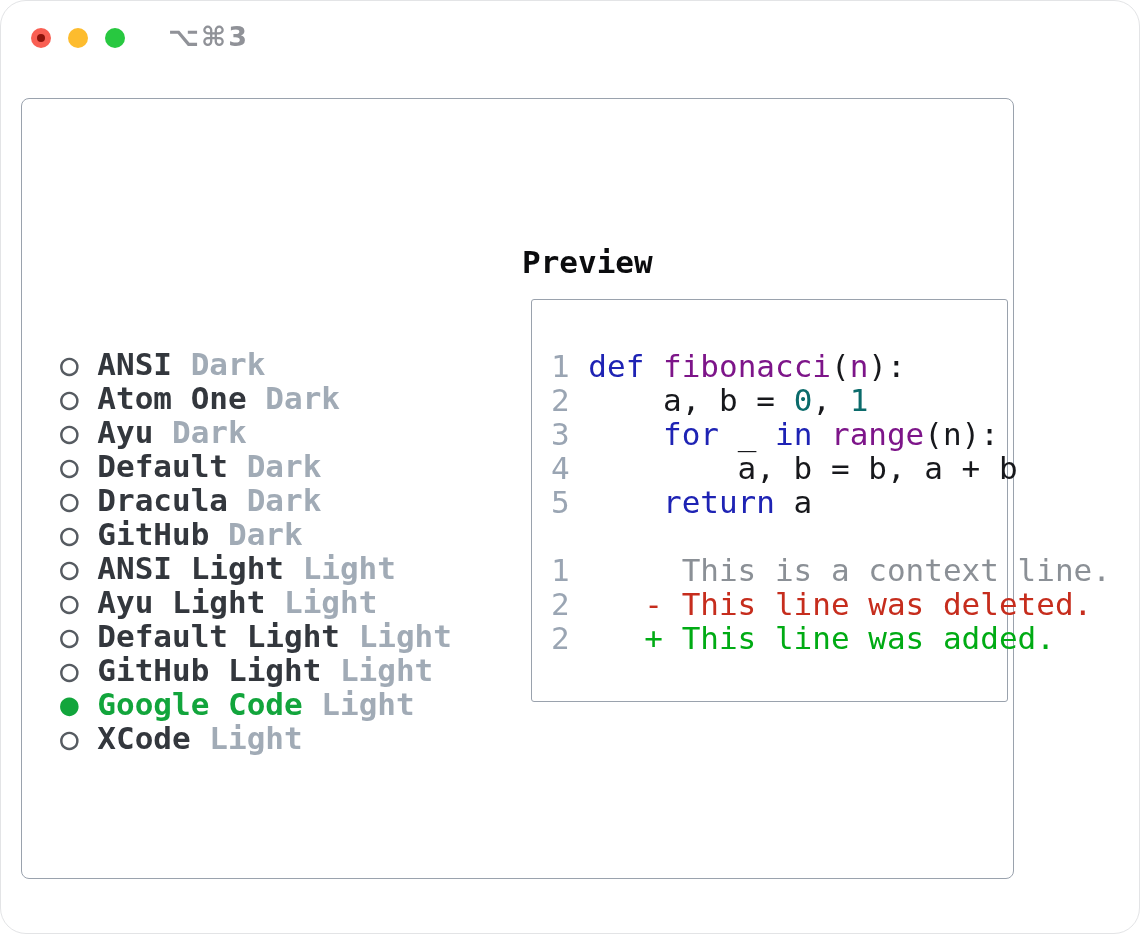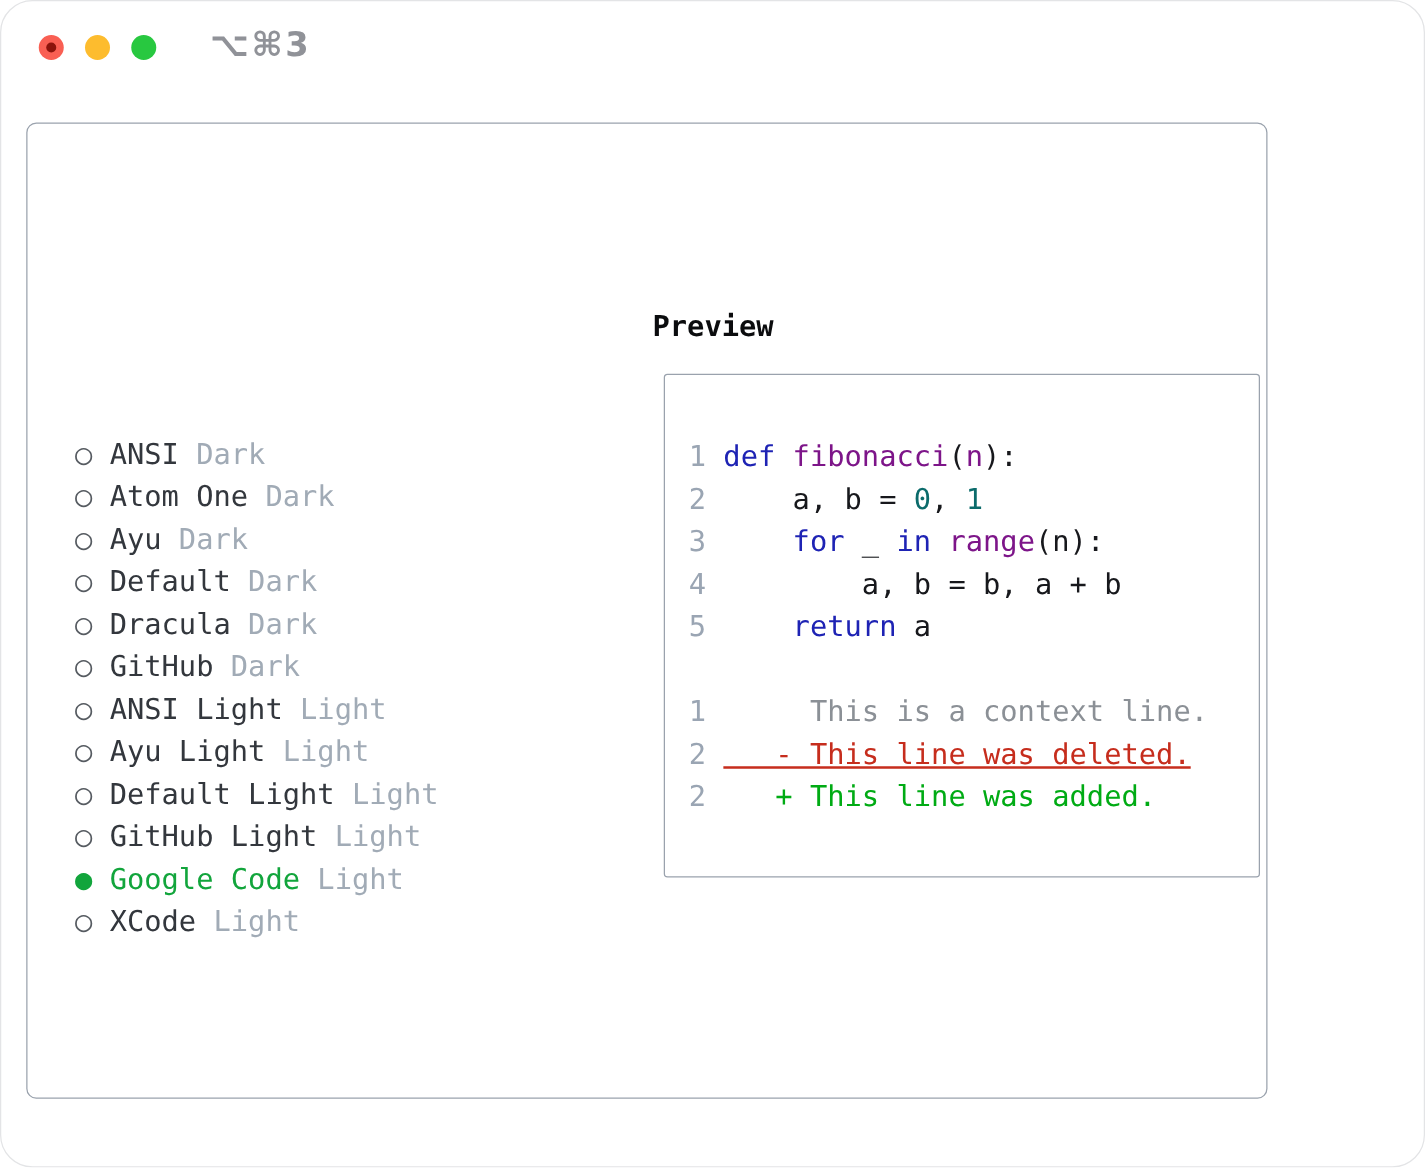--- a/index.html
+++ b/index.html
@@ -25,44 +25,44 @@
   .titlebar-title{
     position:absolute;left:167px;top:20px;
     font-family:"DejaVu Sans",sans-serif;font-size:27px;font-weight:700;
     color:#909298;letter-spacing:2px;
   }
   
   .panel{
     position:absolute;left:20px;top:97px;width:993px;height:781px;
     border:1.5px solid #9aa2ad;border-radius:8px;box-sizing:border-box;
   }
-  .mono{font-family:"DejaVu Sans Mono",monospace;font-size:23px;line-height:34px;white-space:pre;}
+  .mono{font-family:"DejaVu Sans Mono",monospace;font-size:31px;line-height:34px;white-space:pre;}
   
   .left-pane{position:absolute;left:38px;top:146px;}
-  .row{height:34px;}
+  .row{height:34px;font-weight:bold;}
   .pfx{color:#565b61;}
   .nm{color:#33373d;}
   .vr{color:#a1abb6;}
   .row.sel .pfx,.row.sel .nm{color:#12a53c;}
   .row.hdr,.row.hdr .pfx{font-weight:bold;color:#0b0c0e;}
   
   .preview-title{position:absolute;left:500px;top:146px;font-weight:bold;color:#0b0c0e;}
   .preview-box{
     position:absolute;left:509px;top:200px;width:477px;height:403px;
     border:1.5px solid #9aa2ad;border-radius:3px;box-sizing:border-box;
   }
   .code{position:absolute;left:19px;top:49px;}
   .cl{height:34px;}
   .ln{display:inline-block;width:2ch;color:#9aa5b3;}
   .tok-kwd{color:#1e23b4;margin-top:26px;}
   .tok-typ{color:#7d1589;}
   .tok-lit{color:#0b6b6b;}
   .tok-pln{color:#17181c;}
   .tok-ctx{color:#8b9096;margin-top:10px;}
-  .tok-del{color:#c62d1d;text-decoration:underline;}
+  .tok-del{color:#c62d1d;}
   .tok-add{color:#00ab14;}
 </style>
 </head>
 <body>
 
 <div class="window">
 
   <div class="light light-close">
       <span class="inner"></span>
     </div>

